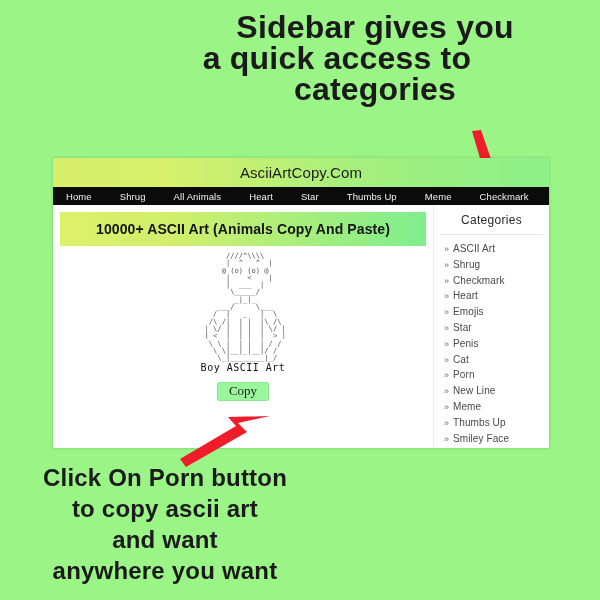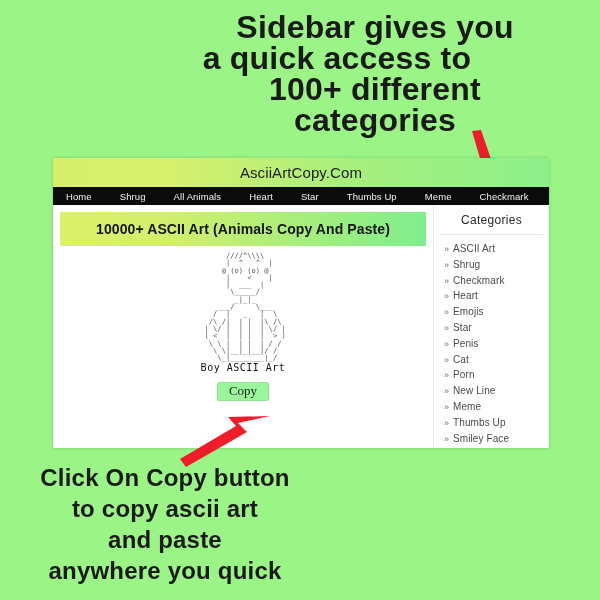--- a/index.html
+++ b/index.html
@@ -195,21 +195,20 @@
     line-height: 15.8px;
     letter-spacing: 0.1px;
   }
 </style>
 </head>
 <body>
 
 <div class="caption-top">
   <span class="cl cl1">Sidebar gives you</span>
   <span class="cl cl2">a quick access to</span>
-  <span class="cl cl3">100+ different</span>
   <span class="cl cl4">categories</span>
 </div>
 
 <svg class="arrow" id="arrow-top" width="70" height="95" viewBox="0 0 70 95">
   <polygon points="17,3 26,2 47,63 57,58 40,92 22,57 34,61" fill="#ef1c29"></polygon>
 </svg>
 
 <div class="panel">
 
   <div class="site-header">
@@ -312,17 +311,17 @@
     </div>
 
   </div>
 </div>
 
 <svg class="arrow" id="arrow-bottom" width="100" height="60" viewBox="0 0 100 60">
   <polygon points="92,4 60,11 69,20 8,55 2,47 58,14 50,5" fill="#ef1c29"></polygon>
 </svg>
 
 <div class="caption-bottom">
-  <span class="cl">Click On Copy button</span>
+  <span class="cl">Click On Porn button</span>
   <span class="cl">to copy ascii art</span>
-  <span class="cl">and paste</span>
-  <span class="cl">anywhere you quick</span>
+  <span class="cl">and want</span>
+  <span class="cl">anywhere you want</span>
 </div>
 
 </body></html>

